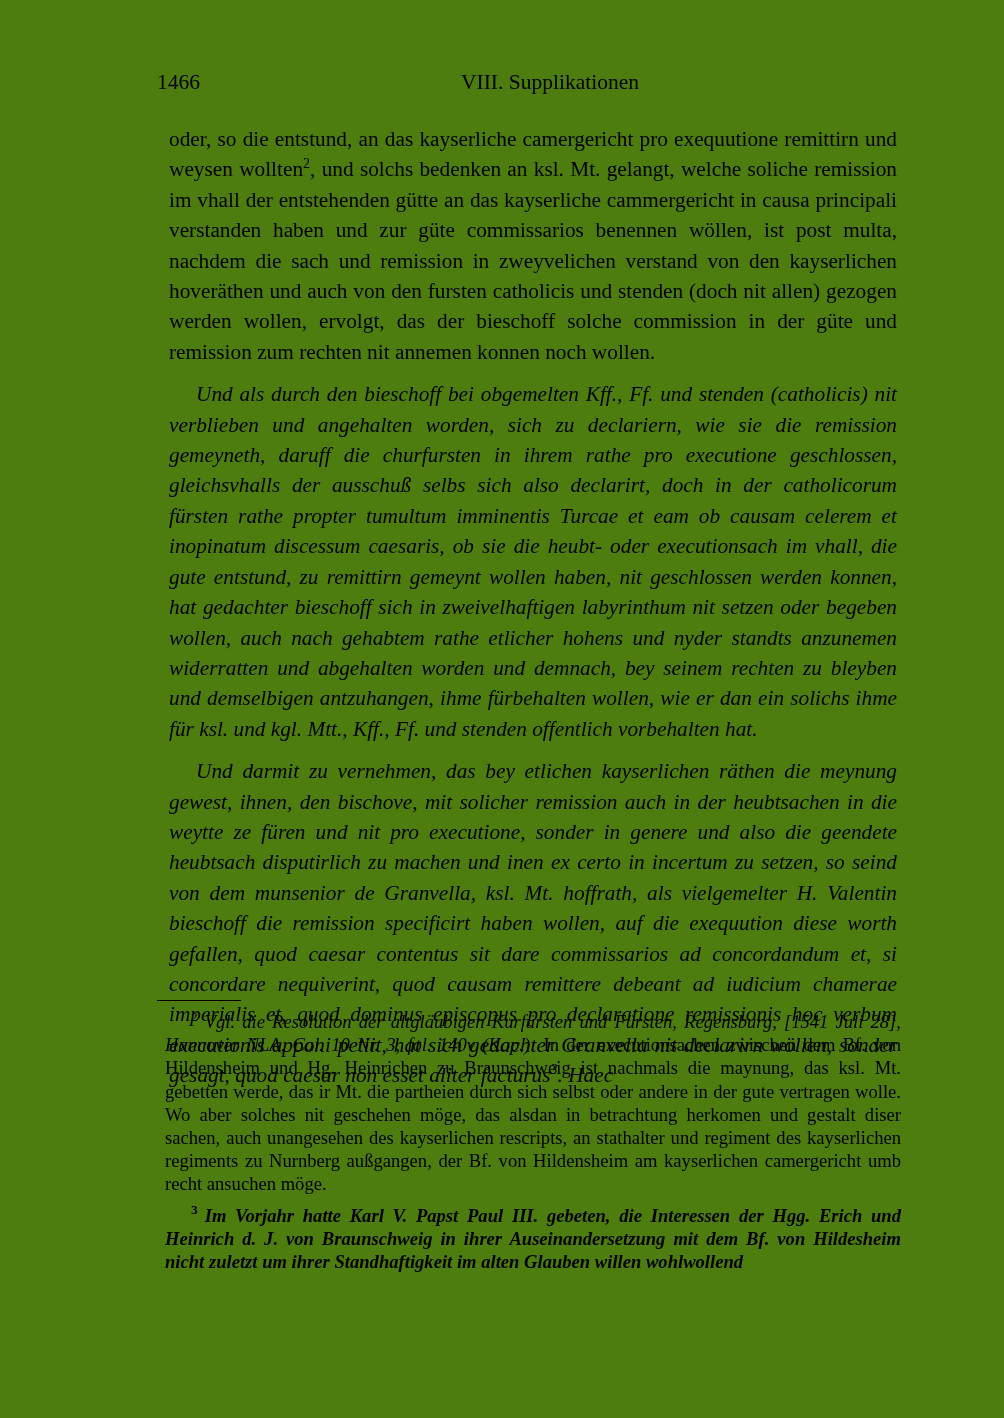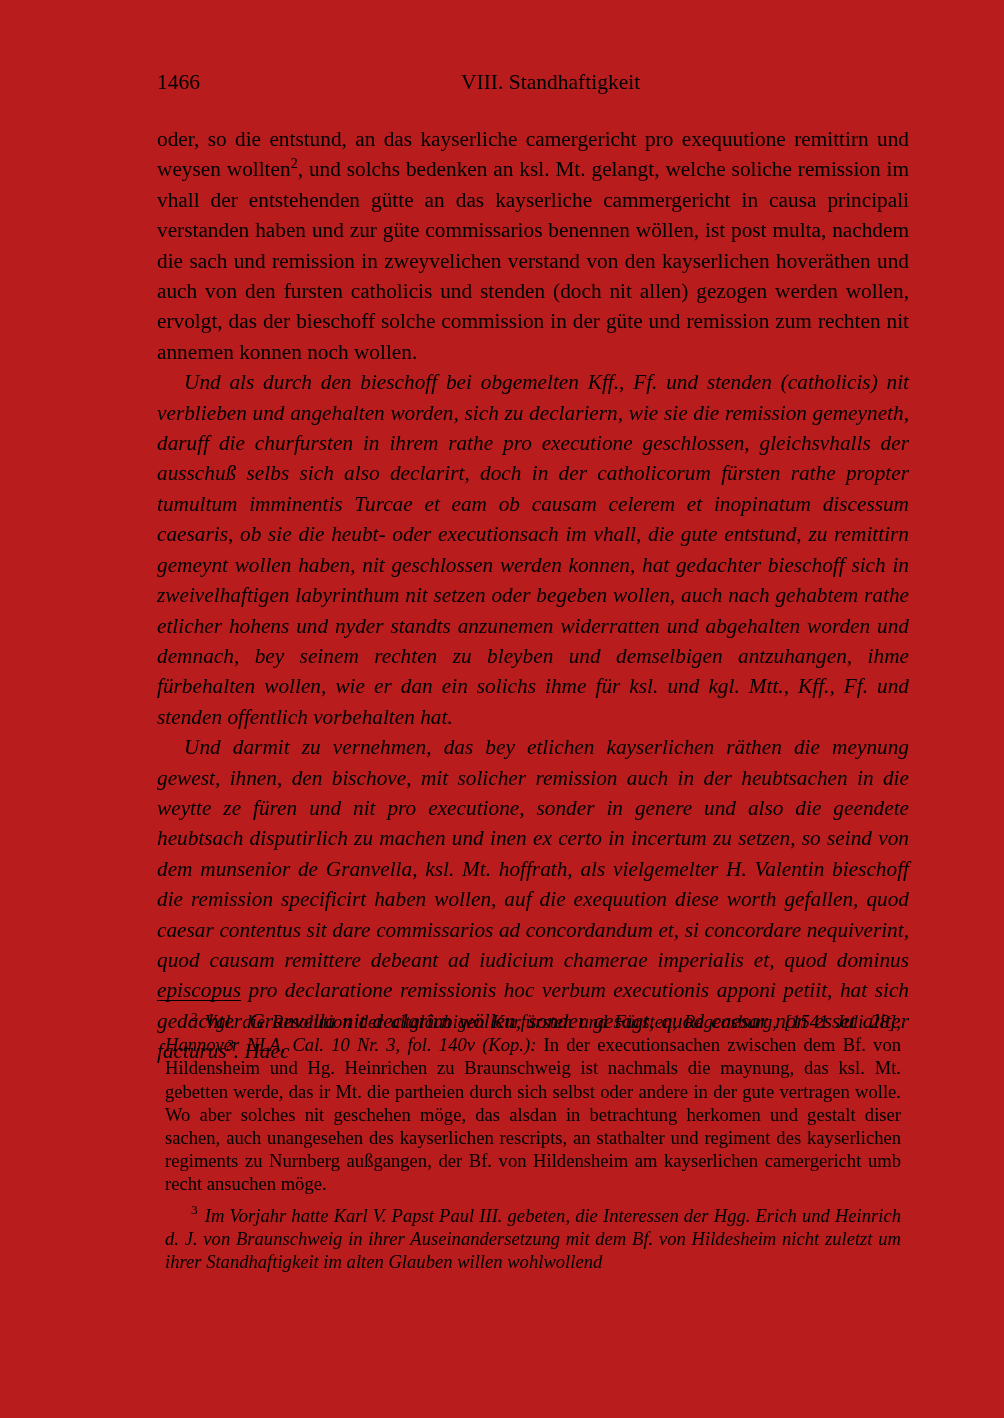--- a/index.html
+++ b/index.html
@@ -8,21 +8,21 @@
     background: #ffffff;
   }
   body {
     font-family: "Liberation Serif", "DejaVu Serif", serif;
     color: #000000;
   }
   .page {
     position: relative;
     width: 1004px;
     height: 1418px;
-    background: #b91c1c;
+    background: #4d7c0f;
     overflow: hidden;
     box-sizing: border-box;
   }
   .content {
     position: absolute;
     left: 157px;
     top: 70px;
     width: 752px;
   }
 
@@ -40,21 +40,21 @@
     text-align: left;
   }
   .runhead .title {
     flex: 1;
     text-align: left;
     padding-left: 4px;
   }
 
   
   .body-text p {
-    margin: 0;
+    margin: 12px;
     font-size: 21.3px;
     line-height: 30.4px;
     text-align: justify;
     text-justify: inter-word;
     hyphens: manual;
     -webkit-hyphens: manual;
   }
   .body-text p.indent {
     text-indent: 27px;
     font-style: italic;
@@ -87,41 +87,42 @@
     font-size: 18.6px;
     line-height: 23.2px;
     text-align: justify;
     text-justify: inter-word;
     text-indent: 26px;
     hyphens: manual;
     -webkit-hyphens: manual;
   }
   .footnotes p.fn-last {
     text-align-last: left;
+    font-weight: bold;
   }
   .fn-num {
     font-size: 0.72em;
     vertical-align: super;
     line-height: 0;
     padding-right: 7px;
   }
   .it {
     font-style: italic;
   }
 </style>
 </head>
 <body>
 
 <div class="page">
 
   <div class="content">
 
     <div class="runhead">
       <span class="folio">1466</span>
-      <span class="title">VIII. Standhaftigkeit</span>
+      <span class="title">VIII. Supplikationen</span>
     </div>
 
     <div class="body-text">
 
       <p><span>oder, so die entstund, an das kayserliche camergericht pro exequutione remittirn und weysen wollten</span><sup class="fnref">2</sup><span>, und solchs bedenken an ksl. Mt. gelangt, welche soliche remission im vhall der entstehenden gütte an das kayserliche cammergericht in causa principali verstanden haben und zur güte commissarios benennen wöllen, ist post multa, nachdem die sach und remission in zweyvelichen verstand von den kayserlichen hoveräthen und auch von den fursten catholicis und stenden (doch nit allen) gezogen werden wollen, ervolgt, das der bieschoff solche commission in der güte und remission zum rechten nit annemen konnen noch wollen.</span></p>
 
       <p class="indent">Und als durch den bieschoff bei obgemelten Kff., Ff. und stenden (catholicis) nit verblieben und angehalten worden, sich zu declariern, wie sie die remission gemeyneth, daruff die churfursten in ihrem rathe pro executione geschlossen, gleichsvhalls der ausschuß selbs sich also declarirt, doch in der catholicorum fürsten rathe propter tumultum imminentis Turcae et eam ob causam celerem et inopinatum discessum caesaris, ob sie die heubt- oder executionsach im vhall, die gute entstund, zu remittirn gemeynt wollen haben, nit geschlossen werden konnen, hat gedachter bieschoff sich in zweivelhaftigen labyrinthum nit setzen oder begeben wollen, auch nach gehabtem rathe etlicher hohens und nyder standts anzunemen widerratten und abgehalten worden und demnach, bey seinem rechten zu bleyben und demselbigen antzuhangen, ihme fürbehalten wollen, wie er dan ein solichs ihme für ksl. und kgl. Mtt., Kff., Ff. und stenden offentlich vorbehalten hat.</p>
 
       <p class="indent last-line-natural"><span>Und darmit zu vernehmen, das bey etlichen kayserlichen räthen die meynung gewest, ihnen, den bischove, mit solicher remission auch in der heubtsachen in die weytte ze füren und nit pro executione, sonder in genere und also die geendete heubtsach disputirlich zu machen und inen ex certo in incertum zu setzen, so seind von dem munsenior de Granvella, ksl. Mt. hoffrath, als vielgemelter H. Valentin bieschoff die remission specificirt haben wollen, auf die exequution diese worth gefallen, quod caesar contentus sit dare commissarios ad concordandum et, si concordare nequiverint, quod causam remittere debeant ad iudicium chamerae imperialis et, quod dominus episcopus pro declaratione remissionis hoc verbum executionis apponi petiit, hat sich gedachter Granvella nit declarirn wöllen, sonder gesagt, quod caesar non esset aliter facturus</span><sup class="fnref">3</sup><span>. Haec</span></p>
 

